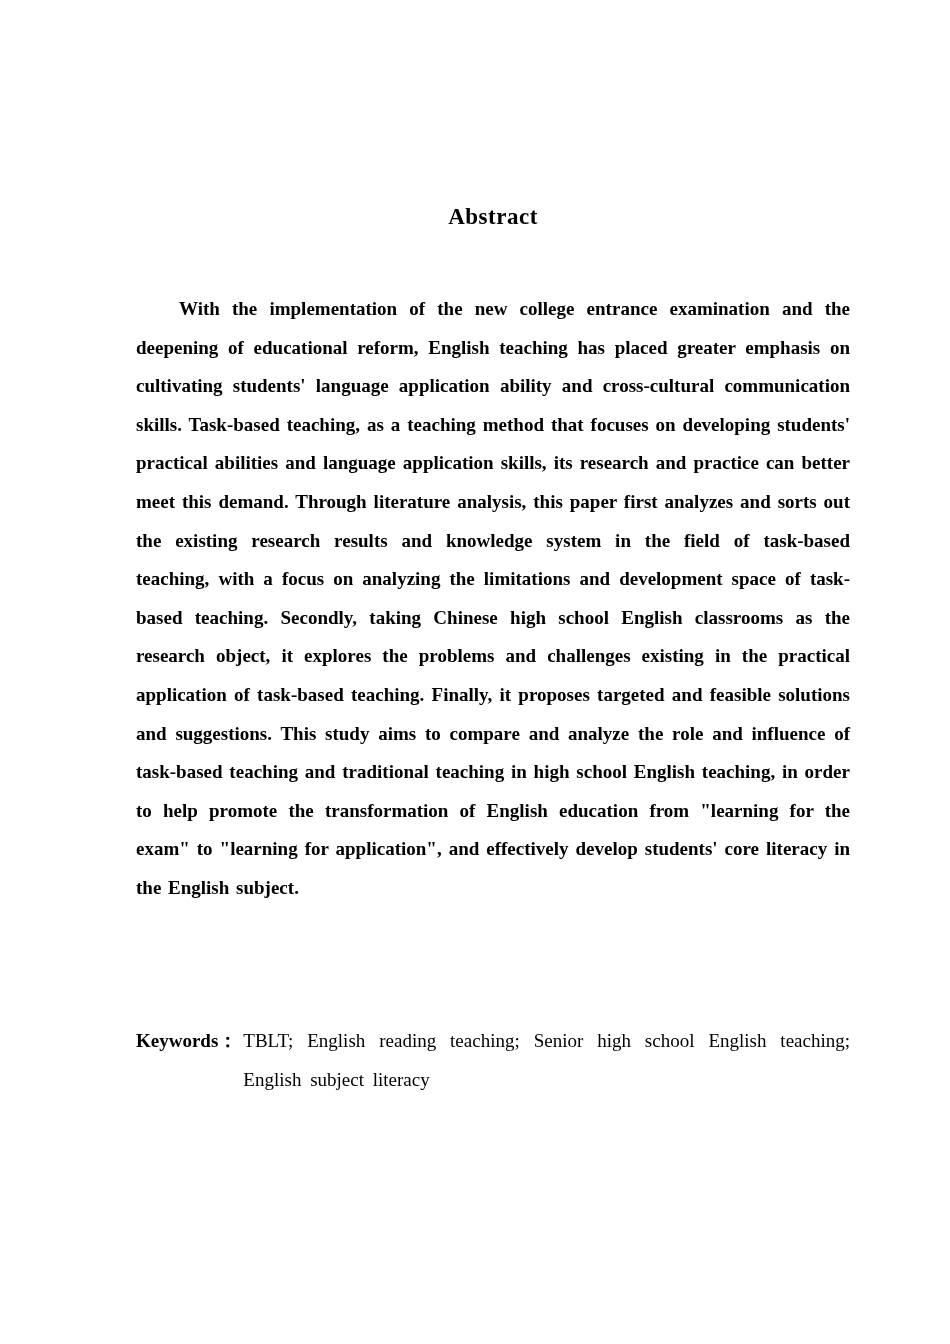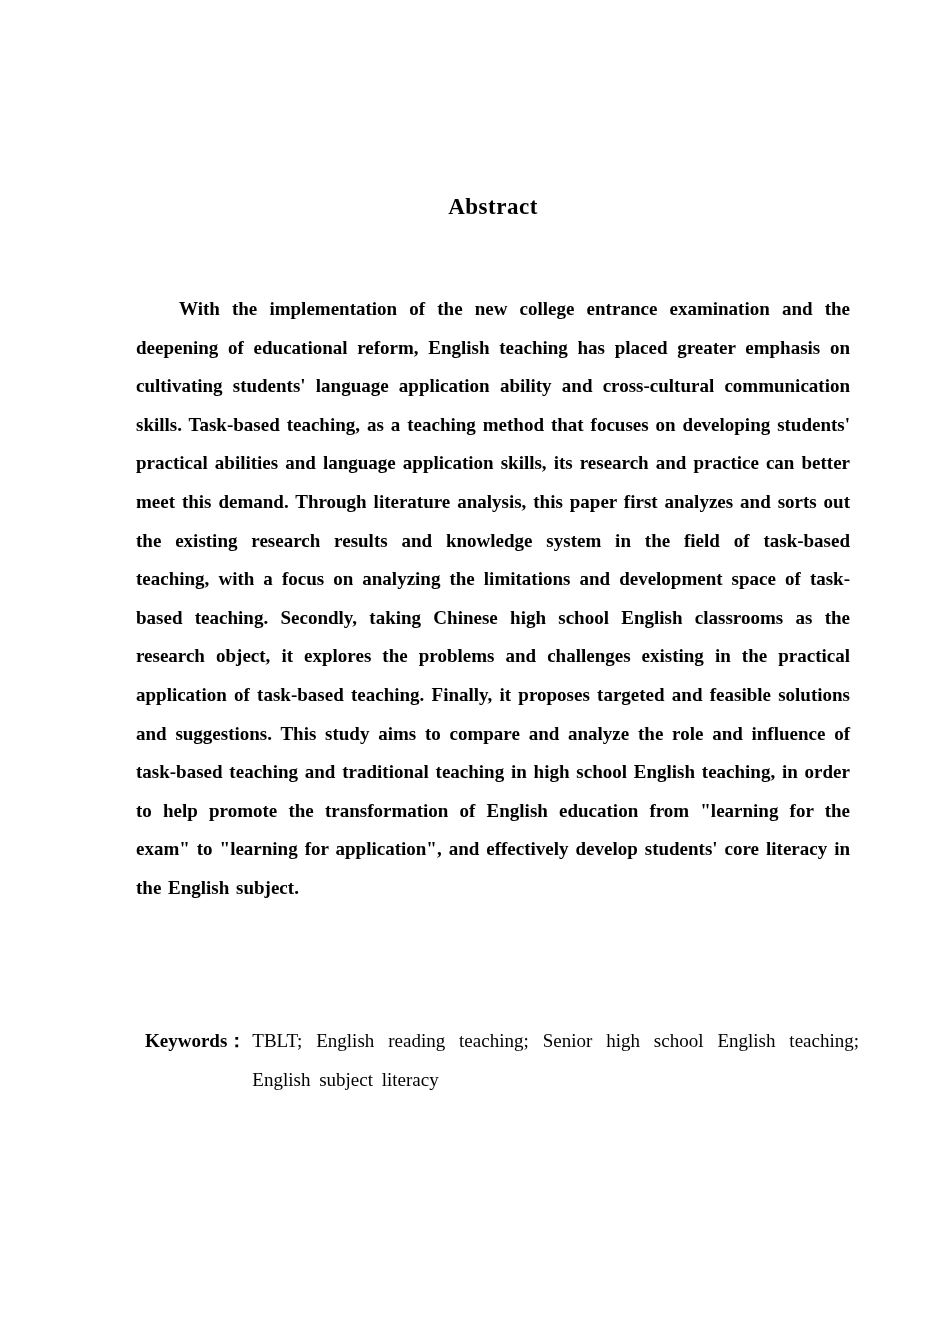--- a/index.html
+++ b/index.html
@@ -23,21 +23,21 @@
     }
     .content {
       position: absolute;
       left: 136px;
       top: 0;
       width: 714px;
     }
     .doc-title {
       margin: 0;
       position: absolute;
-      top: 194px;
+      top: 204px;
       left: 0;
       width: 714px;
       text-align: center;
       font-size: 23px;
       font-weight: bold;
       letter-spacing: 0.5px;
     }
     .abstract-body {
       position: absolute;
       top: 290px;
@@ -55,21 +55,20 @@
       word-spacing: 2px;
     }
     .keywords-block {
       position: absolute;
       top: 1022px;
       left: 0;
       width: 714px;
       display: flex;
       font-size: 19px;
       line-height: 38.6px;
-      margin-left: 9px;
     }
     .kw-label {
       font-weight: bold;
       white-space: nowrap;
       flex: 0 0 auto;
     }
     .kw-text {
       flex: 1 1 auto;
       padding-left: 6px;
       text-align: justify;

